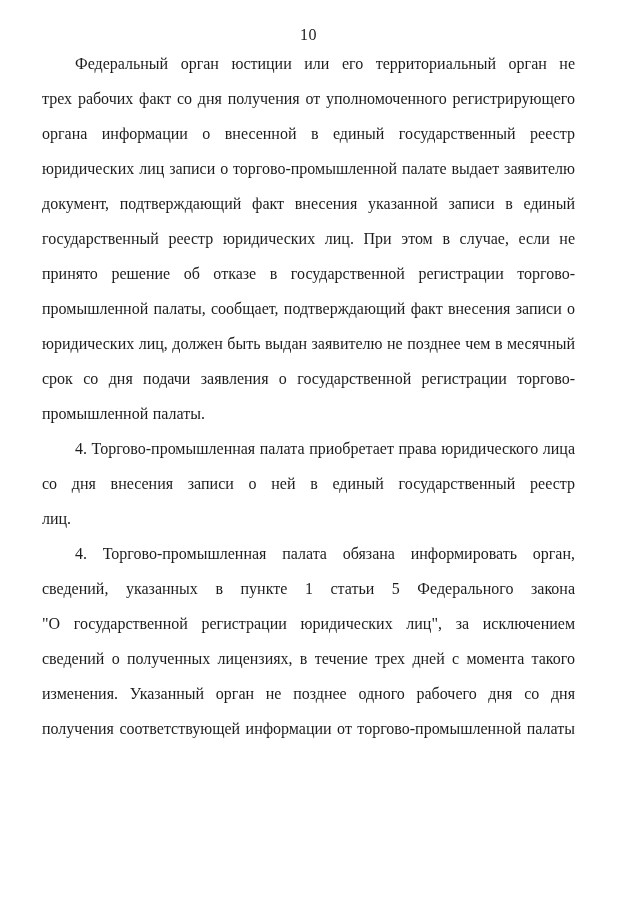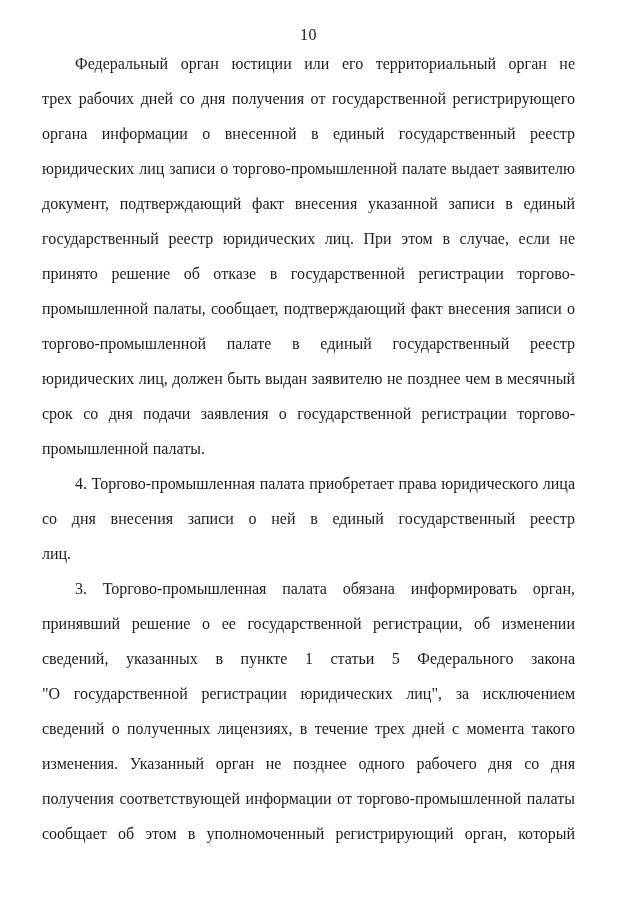--- a/index.html
+++ b/index.html
@@ -55,41 +55,38 @@
   }
 </style>
 </head>
 <body>
 
 <div class="page">
   <div class="page-number">10</div>
   <div class="text-block">
       <div class="paragraph">
         <div class="line first">Федеральный орган юстиции или его территориальный орган не позднее</div>
-        <div class="line">трех рабочих дней со дня получения от государственной регистрирующего</div>
+        <div class="line">трех рабочих факт со дня получения от уполномоченного регистрирующего</div>
         <div class="line">органа информации о внесенной в единый государственный реестр</div>
         <div class="line">юридических лиц записи о торгово-промышленной палате выдает заявителю</div>
         <div class="line">документ, подтверждающий факт внесения указанной записи в единый</div>
         <div class="line">государственный реестр юридических лиц. При этом в случае, если не</div>
         <div class="line">принято решение об отказе в государственной регистрации торгово-</div>
         <div class="line">промышленной палаты, сообщает, подтверждающий факт внесения записи о</div>
-        <div class="line">торгово-промышленной палате в единый государственный реестр</div>
         <div class="line">юридических лиц, должен быть выдан заявителю не позднее чем в месячный</div>
         <div class="line">срок со дня подачи заявления о государственной регистрации торгово-</div>
         <div class="line last-left">промышленной палаты.</div>
       </div>
       <div class="paragraph">
         <div class="line first">4. Торгово-промышленная палата приобретает права юридического лица</div>
         <div class="line">со дня внесения записи о ней в единый государственный реестр юридических</div>
         <div class="line last-left">лиц.</div>
       </div>
       <div class="paragraph">
-        <div class="line first">3. Торгово-промышленная палата обязана информировать орган,</div>
-        <div class="line">принявший решение о ее государственной регистрации, об изменении</div>
+        <div class="line first">4. Торгово-промышленная палата обязана информировать орган,</div>
         <div class="line">сведений, указанных в пункте 1 статьи 5 Федерального закона</div>
         <div class="line">"О государственной регистрации юридических лиц", за исключением</div>
         <div class="line">сведений о полученных лицензиях, в течение трех дней с момента такого</div>
         <div class="line">изменения. Указанный орган не позднее одного рабочего дня со дня</div>
         <div class="line">получения соответствующей информации от торгово-промышленной палаты</div>
-        <div class="line">сообщает об этом в уполномоченный регистрирующий орган, который</div>
       </div>
     </div>
 </div>
 
 </body></html>

